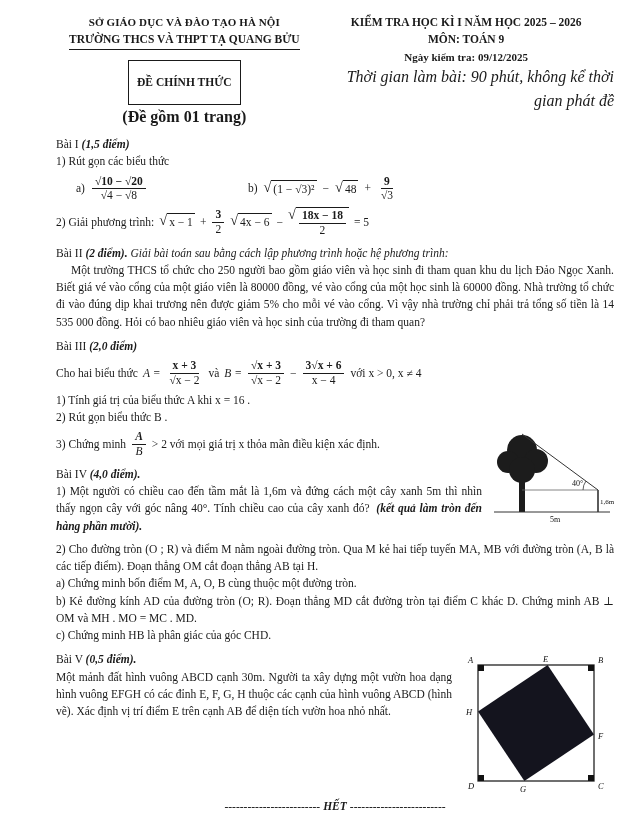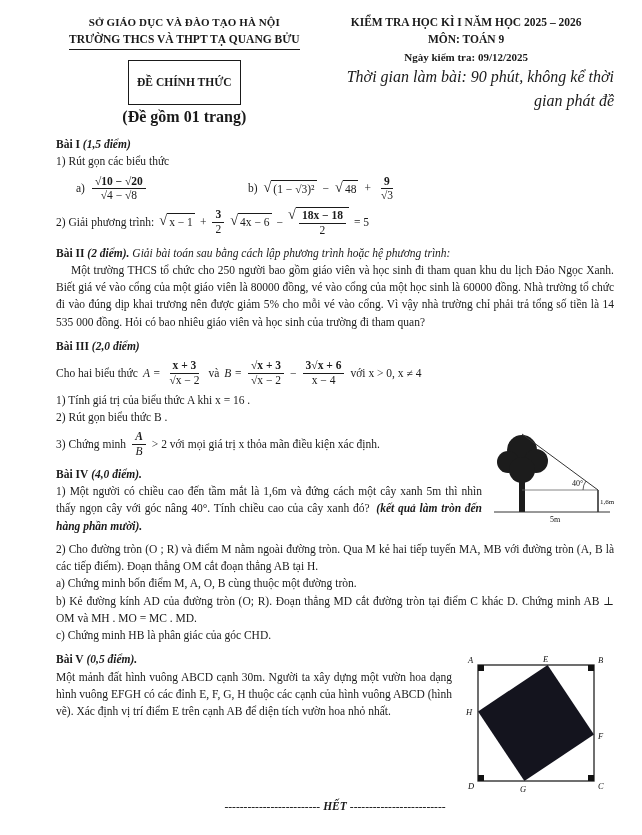--- a/index.html
+++ b/index.html
@@ -17,21 +17,21 @@
   .dept { font-weight: bold; font-size: 11px; letter-spacing: .1px; }
   .school { font-weight: bold; font-size: 11.5px; display: inline-block; border-bottom: 1.3px solid #1a1a1a; padding-bottom: 1px; }
   .exam-title { font-weight: bold; font-size: 11.5px; }
   .subject { font-weight: bold; font-size: 11.5px; }
   .exam-date { font-weight: bold; font-size: 11px; }
   .duration { font-style: italic; font-size: 16px; text-align: right; }
   .exam-box { display: inline-block; border: 1.3px solid #1a1a1a; padding: 13px 8px; font-weight: bold; font-size: 11.5px; margin-top: 10px; }
   .pages-note { font-weight: bold; font-size: 16px; }
 
   .sec { margin-top: 7px; }
-  .bt { font-weight: bold; }
+  .bt { font-weight: normal; }
   .bp { font-weight: bold; font-style: italic; }
   .instr { font-style: italic; margin-top: 20px; }
   .body-just { text-align: justify; }
   .indent { text-indent: 15px; }
   .sp { margin-top: 6px; }
 
   .mrow { display: flex; align-items: center; gap: 5px; margin: 4px 0; flex-wrap: wrap; }
   .part { display: inline-flex; align-items: center; gap: 6px; }
   .parta { margin-left: 20px; }
   .partb { margin-left: 96px; }

